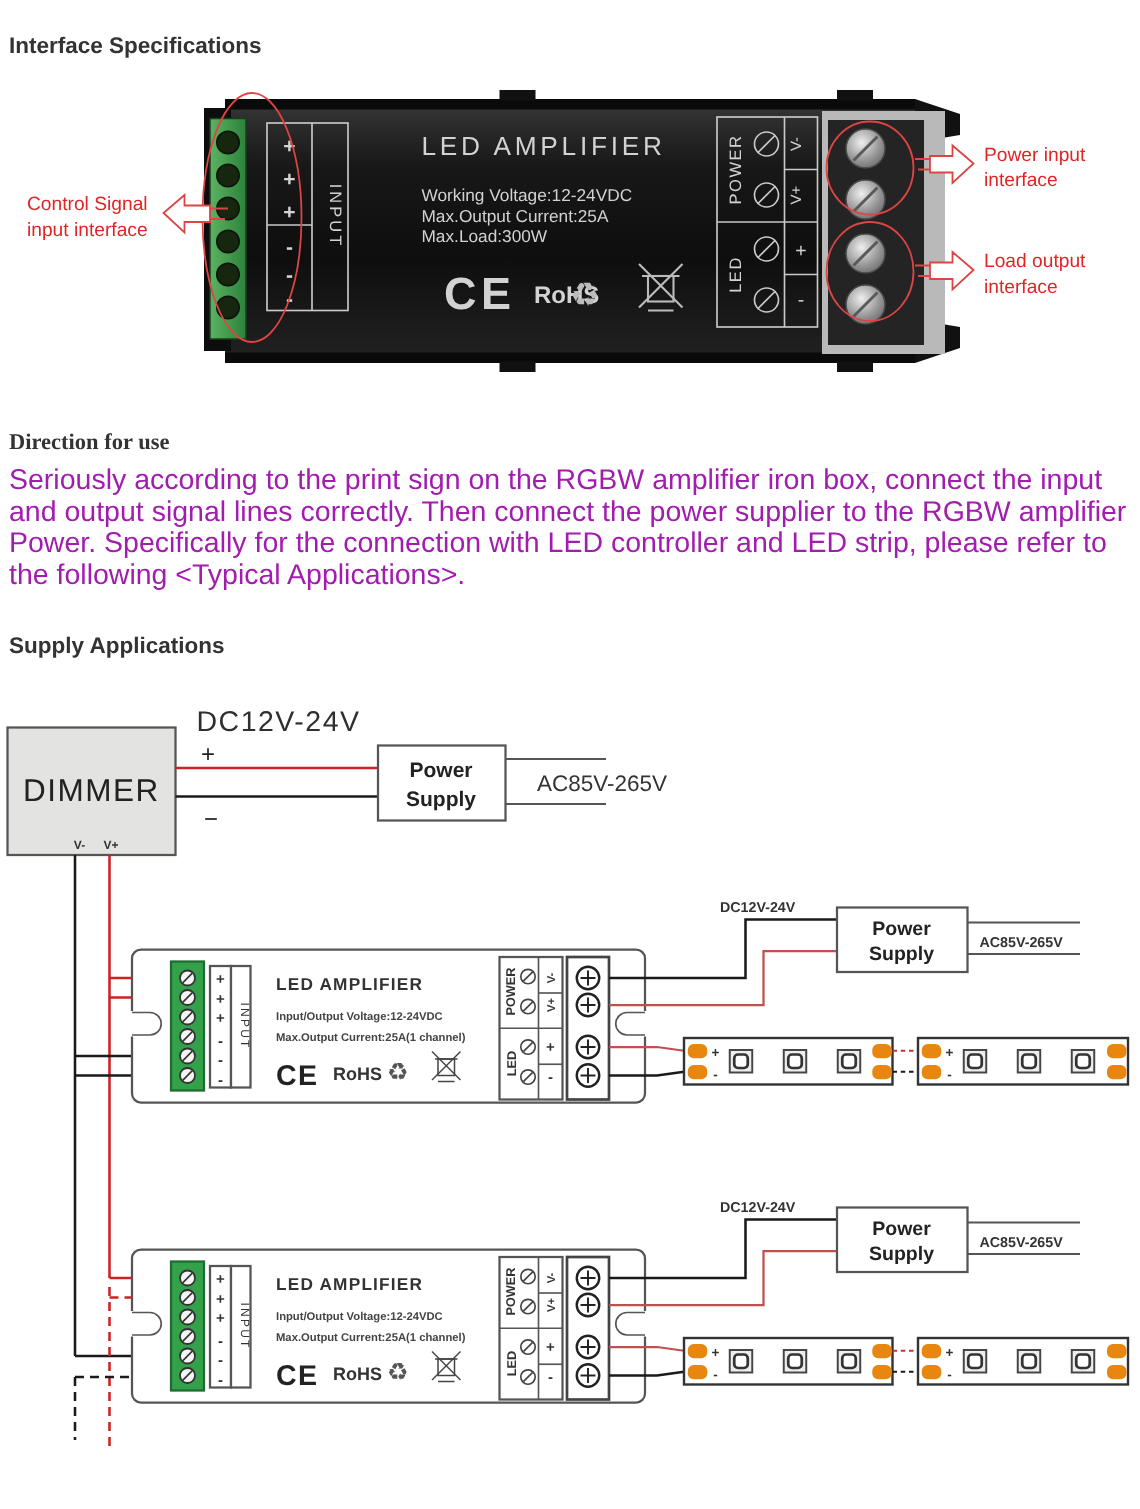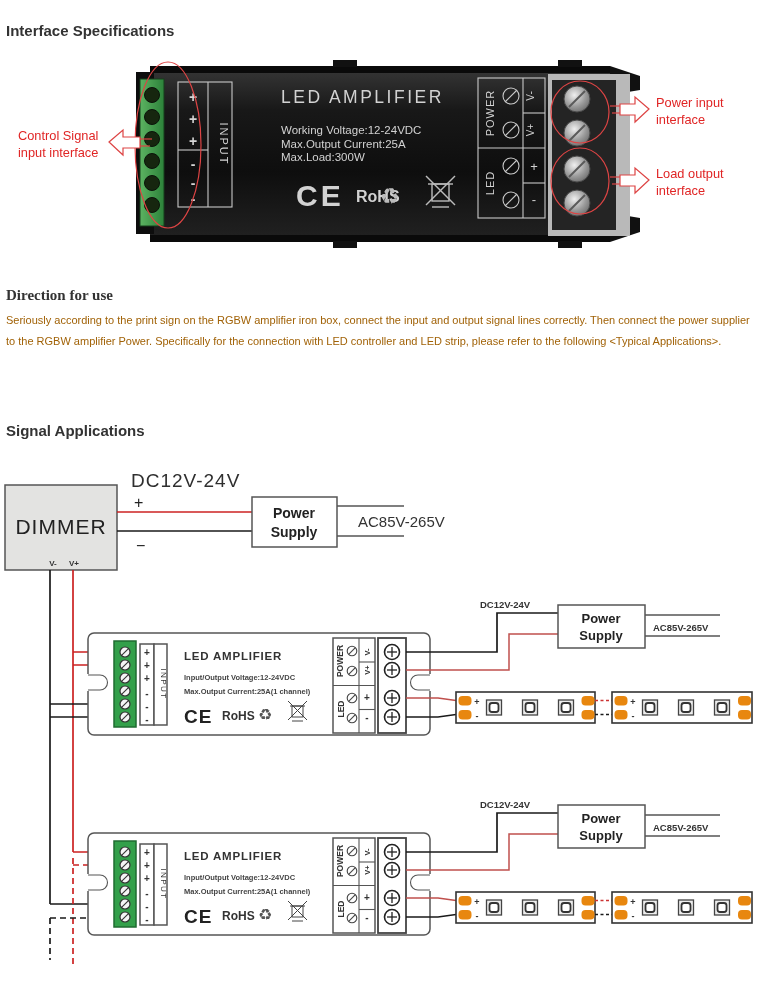--- a/index.html
+++ b/index.html
@@ -1,19 +1,19 @@
 <!DOCTYPE html>
 <html><head>
 <meta charset="utf-8">
 <style>
   html,body{margin:0;padding:0;background:#fff;}
   #page{position:relative;width:760px;height:1006px;background:#fff;overflow:hidden;
         font-family:"Liberation Sans",sans-serif;}
   .h{position:absolute;font-size:15px;font-weight:bold;color:#333;}
-  #para{position:absolute;left:6px;top:310px;width:752px;font-size:11px;line-height:21px;color:#a16207;}
+  #para{position:absolute;left:6px;top:310px;width:752px;font-size:19px;line-height:21px;color:#a21caf;}
   svg text{font-family:"Liberation Sans","DejaVu Sans",sans-serif;}
   .devtxt{fill:#d2d2d2;}
   .red{fill:#e02525;}
   .wireR{stroke:#cc2222;stroke-width:1.7;fill:none;}
   .wireRm{stroke:#c0504d;stroke-width:1.5;fill:none;}
   .wireB{stroke:#1a1a1a;stroke-width:1.7;fill:none;}
   .wireG{stroke:#555;stroke-width:1.4;fill:none;}
   .dashR{stroke:#cc2222;stroke-width:1.7;fill:none;stroke-dasharray:6 4;}
   .dashB{stroke:#1a1a1a;stroke-width:1.7;fill:none;stroke-dasharray:6 4;}
   .dashRs{stroke:#cc3333;stroke-width:1.4;fill:none;stroke-dasharray:3 2.5;}
@@ -163,21 +163,21 @@
       <text x="18" y="157">input interface</text>
       <text x="656" y="107">Power input</text>
       <text x="656" y="124">interface</text>
       <text x="656" y="178">Load output</text>
       <text x="656" y="195">interface</text>
     </g>
   </svg>
 
   <div class="h" style="left:6px;top:287px;font-family:Liberation Serif, serif;">Direction for use</div>
   <div id="para">Seriously according to the print sign on the RGBW amplifier iron box, connect the input and output signal lines correctly. Then connect the power supplier to the RGBW amplifier Power. Specifically for the connection with LED controller and LED strip, please refer to the following &lt;Typical Applications&gt;.</div>
-  <div class="h" style="left:6px;top:422px;">Signal Applications</div>
+  <div class="h" style="left:6px;top:422px;">Supply Applications</div>
 
   <svg width="760" height="560" viewBox="0 446 760 560" style="position:absolute;left:0;top:446px;">
     <defs>
       <g id="chip">
         <rect x="-7.5" y="-7.5" width="15" height="15" fill="#ededed" stroke="#444" stroke-width="1.3"></rect>
         <rect x="-4.5" y="-4.5" width="9" height="9" rx="2.5" fill="#fff" stroke="#333" stroke-width="1.8"></rect>
       </g>
       <g id="pad">
           <rect x="0" y="0" width="13" height="9.5" rx="4" fill="#e8870f"></rect>
         </g>

